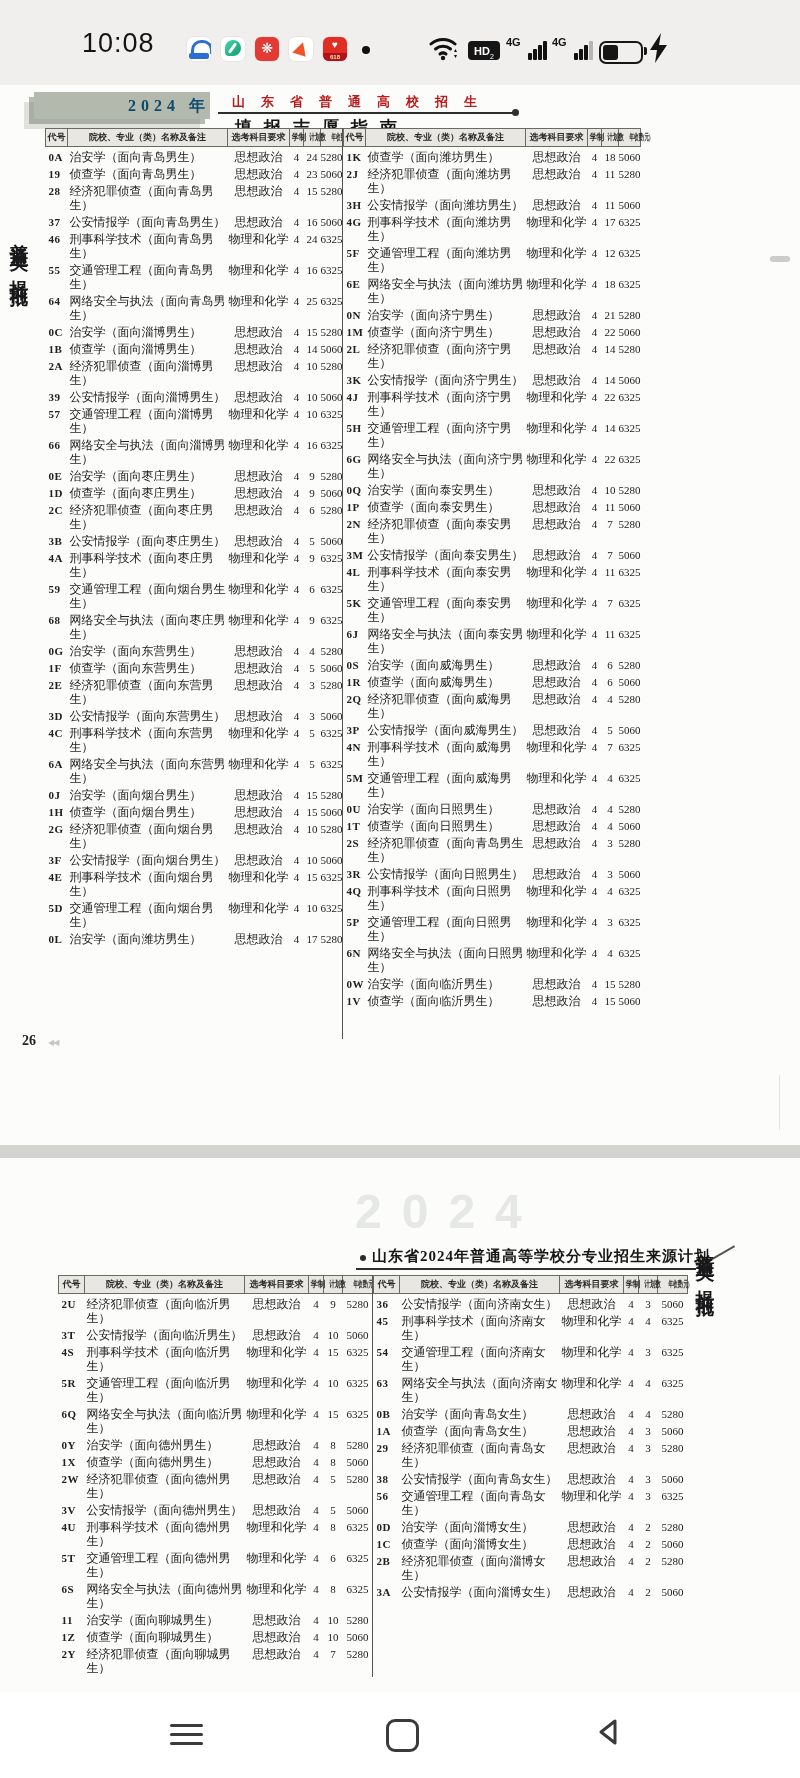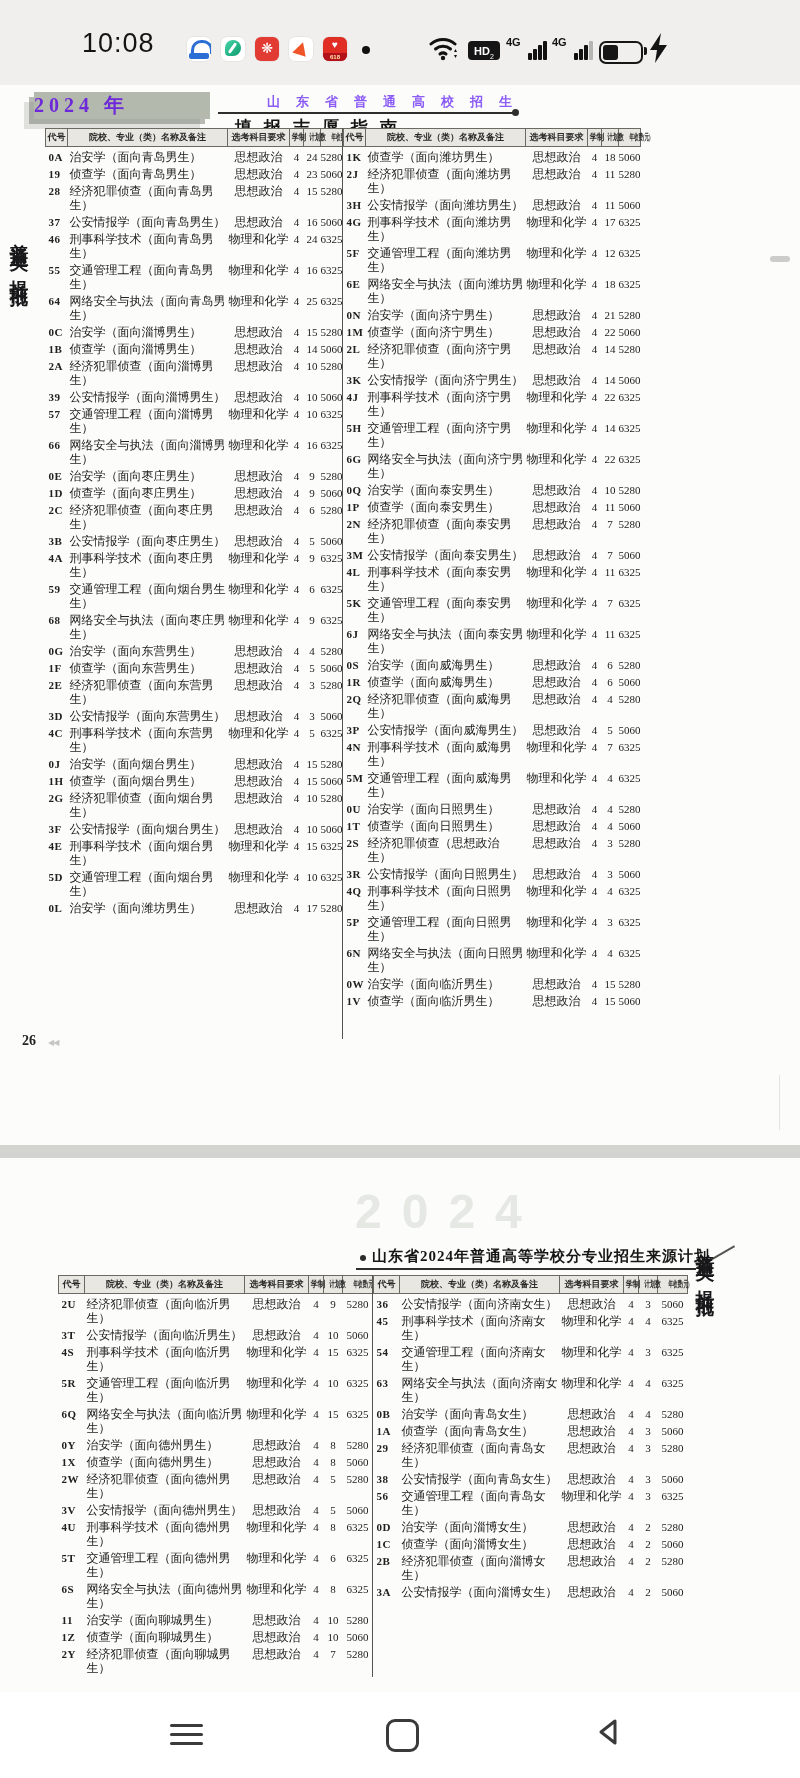--- a/index.html
+++ b/index.html
@@ -40,23 +40,23 @@
   .battery{position:absolute;left:599px;top:41px;width:40px;height:19px;border:2.5px solid #161616;border-radius:7px;}
   .battery .fill{position:absolute;left:2px;top:2px;bottom:2px;width:15px;background:#161616;border-radius:3px;}
   .battery .nub{position:absolute;right:-6px;top:4px;width:3px;height:8px;background:#161616;border-radius:0 2px 2px 0;}
 
   
   .page1{position:absolute;left:0;top:85px;width:800px;height:1060px;background:#fcfcfa;}
   .gap-bar{position:absolute;left:0;top:1145px;width:800px;height:13px;background:#d3d3d0;}
   .page2{position:absolute;left:0;top:1158px;width:800px;height:534px;background:#fcfcfa;}
 
   .yearbox{position:absolute;left:34px;top:7px;width:176px;height:27px;background:#b4b9ad;
-           color:#6d28d9;font-size:20px;font-weight:700;letter-spacing:5px;text-align:left;line-height:27px;
+           color:#0c4a6e;font-size:16px;font-weight:700;letter-spacing:5px;text-align:right;line-height:27px;
            box-shadow:-5px 5px 0 rgba(128,132,122,.55), -10px 10px 0 rgba(160,163,155,.30);}
-  .series-title{position:absolute;left:232px;top:8px;font-size:13px;font-weight:700;letter-spacing:16px;white-space:nowrap;color:#8b5cf6;margin-left:35px;}
+  .series-title{position:absolute;left:232px;top:8px;font-size:13px;font-weight:700;letter-spacing:16px;white-space:nowrap;color:#b91c1c;}
   .title-rule{position:absolute;left:218px;top:27px;width:296px;height:2px;background:#2e2e2c;}
   .title-dot{position:absolute;left:512px;top:24px;width:7px;height:7px;border-radius:50%;background:#2e2e2c;}
   .book-title{position:absolute;left:235px;top:31px;font-size:17px;font-weight:800;letter-spacing:12px;white-space:nowrap;color:#141412;}
 
   .side-tab{position:absolute;writing-mode:vertical-rl;text-orientation:upright;
             font-size:19px;font-weight:800;letter-spacing:4px;color:#18181a;}
   .tab-p1{left:6px;top:143px;height:200px;}
   .tab-p2{left:692px;top:80px;height:200px;}
 
   .curl-dash{position:absolute;left:770px;top:171px;width:20px;height:6px;background:#ccccc9;border-radius:3px;}
@@ -395,20 +395,29 @@
           <tr>
             <td class="c0">4C</td>
             <td class="c1">刑事科学技术（面向东营男
 生）</td>
             <td class="c2">物理和化学</td>
             <td class="c3">4</td>
             <td class="c4">5</td>
             <td class="c5">6325</td>
           </tr>
           <tr>
+            <td class="c0">6A</td>
+            <td class="c1">网络安全与执法（面向东营男
+生）</td>
+            <td class="c2">物理和化学</td>
+            <td class="c3">4</td>
+            <td class="c4">5</td>
+            <td class="c5">6325</td>
+          </tr>
+          <tr>
             <td class="c0">0J</td>
             <td class="c1">治安学（面向烟台男生）</td>
             <td class="c2">思想政治</td>
             <td class="c3">4</td>
             <td class="c4">15</td>
             <td class="c5">5280</td>
           </tr>
           <tr>
             <td class="c0">1H</td>
             <td class="c1">侦查学（面向烟台男生）</td>
@@ -717,21 +726,21 @@
           <tr>
             <td class="c0">1T</td>
             <td class="c1">侦查学（面向日照男生）</td>
             <td class="c2">思想政治</td>
             <td class="c3">4</td>
             <td class="c4">4</td>
             <td class="c5">5060</td>
           </tr>
           <tr>
             <td class="c0">2S</td>
-            <td class="c1">经济犯罪侦查（思想政治
+            <td class="c1">经济犯罪侦查（面向青岛男生
 生）</td>
             <td class="c2">思想政治</td>
             <td class="c3">4</td>
             <td class="c4">3</td>
             <td class="c5">5280</td>
           </tr>
           <tr>
             <td class="c0">3R</td>
             <td class="c1">公安情报学（面向日照男生）</td>
             <td class="c2">思想政治</td>

